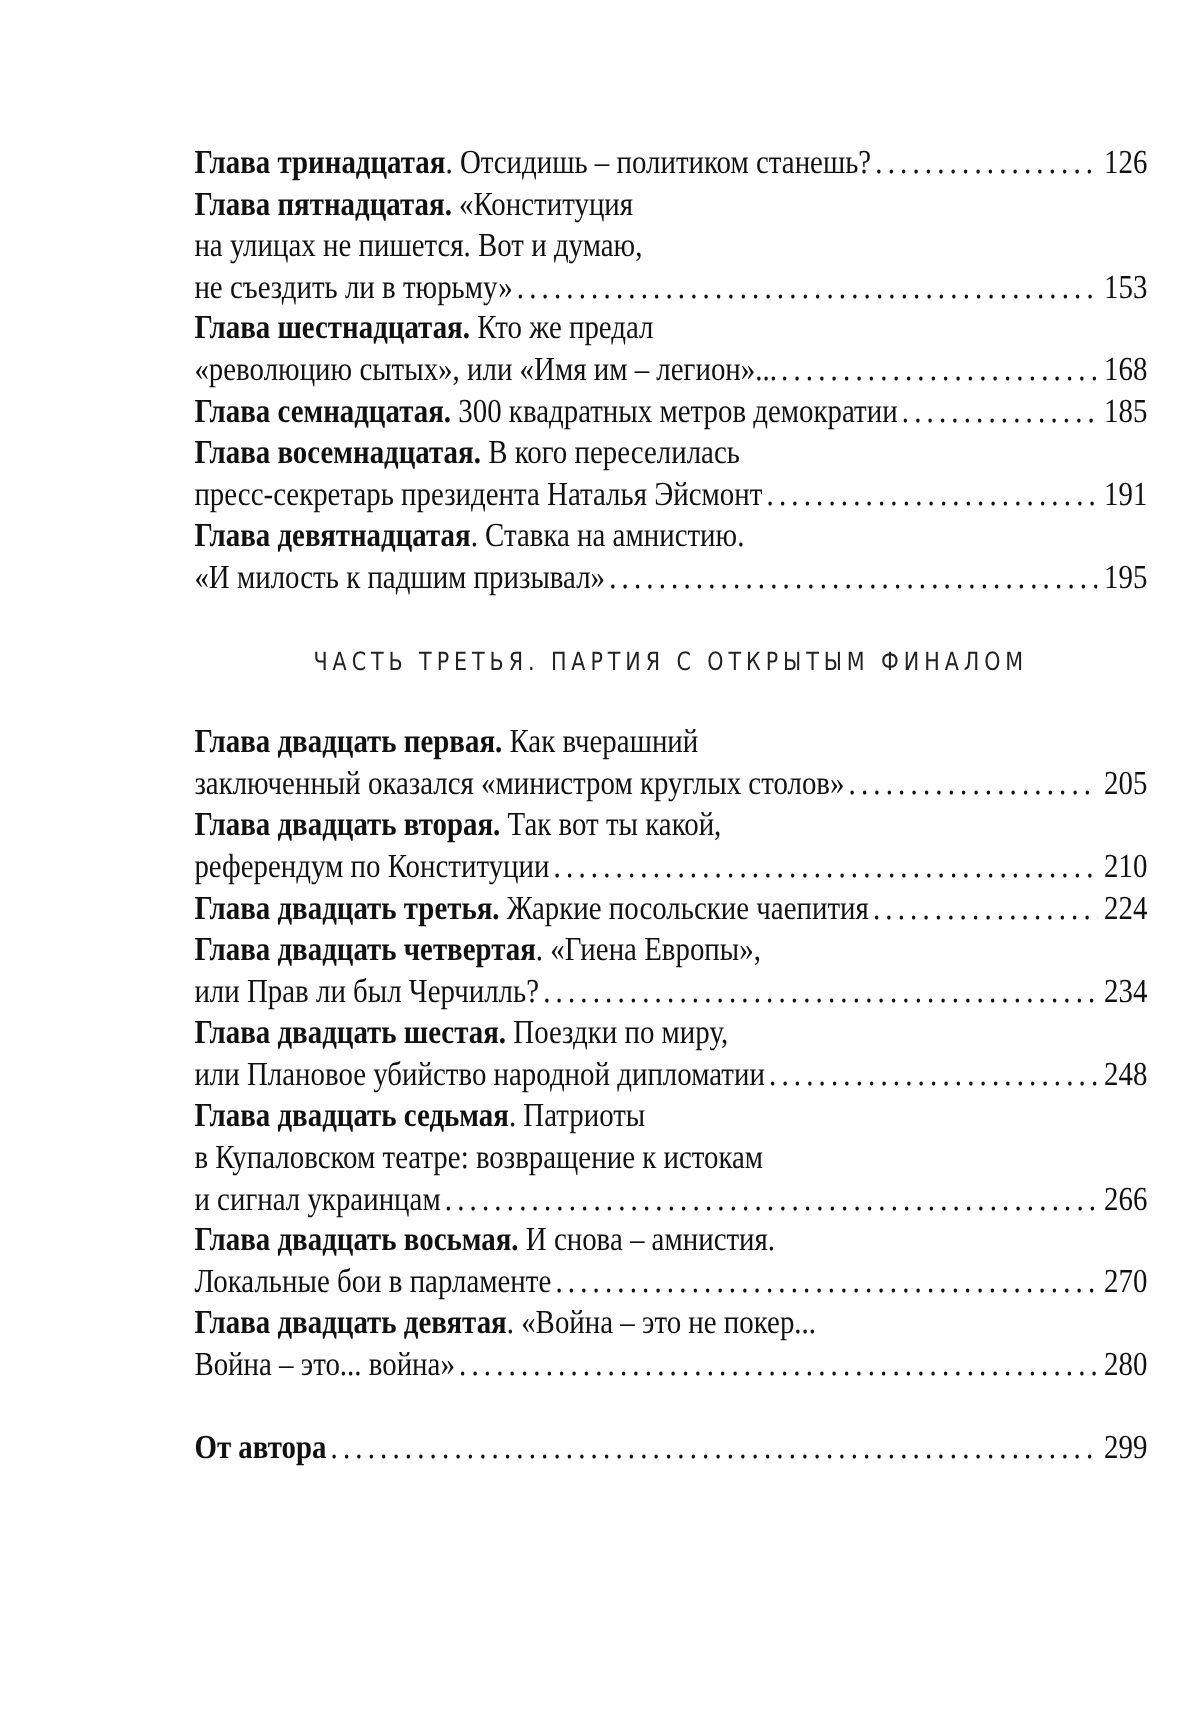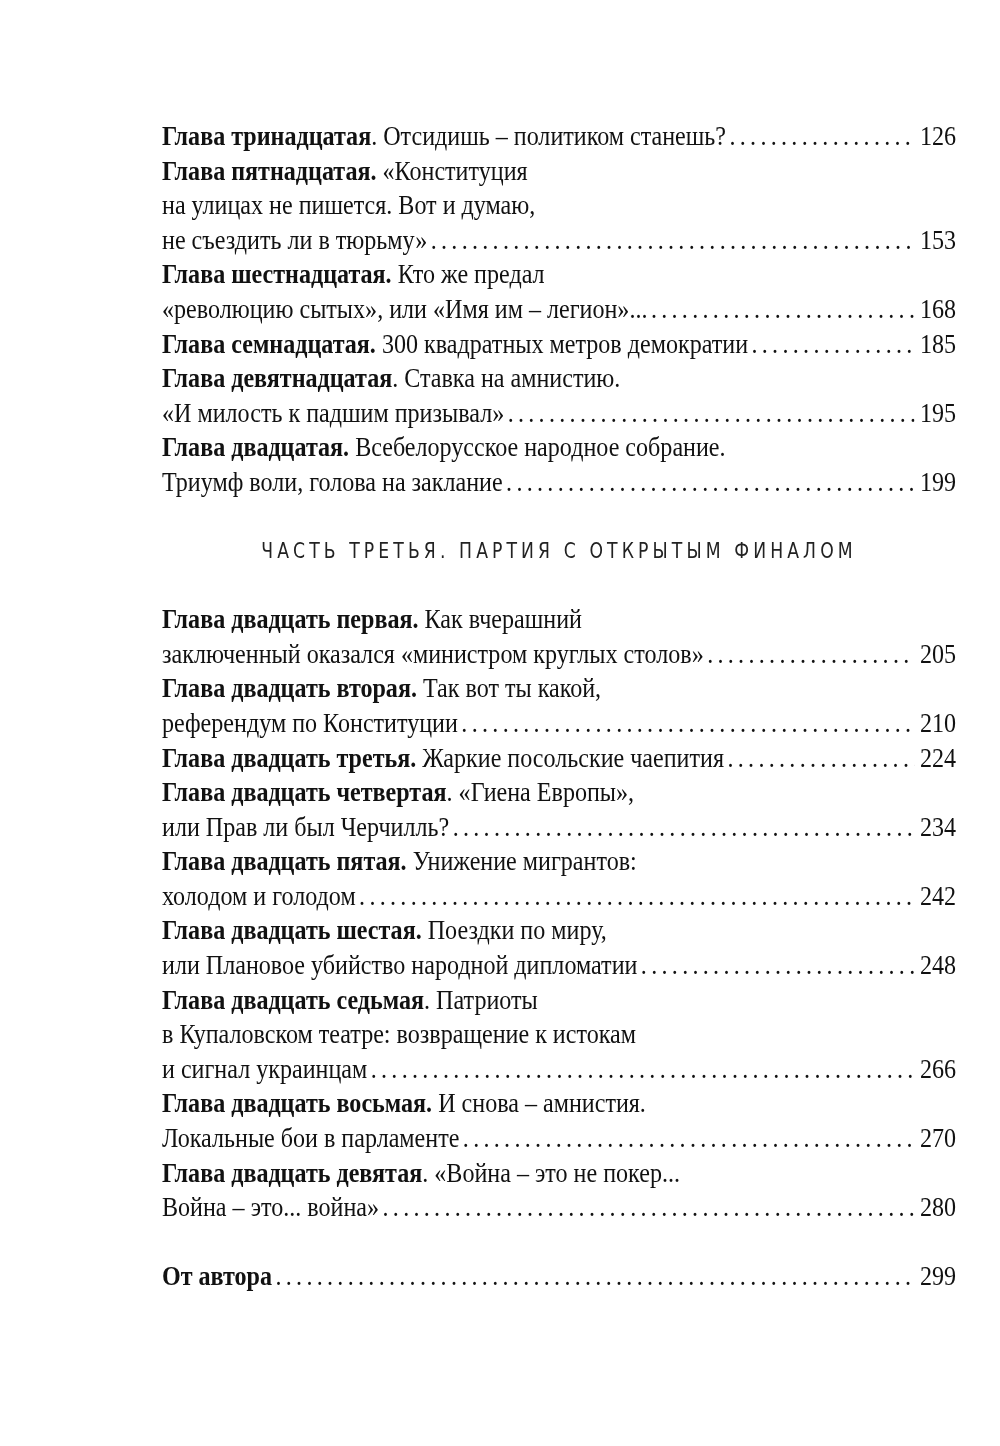--- a/index.html
+++ b/index.html
@@ -52,36 +52,36 @@
       </div>
       <div class="entry">
         <div class="line">
           <span class="txt"><b>Глава семнадцатая.</b><span style="white-space: pre;"> </span><span>300 квадратных метров демократии</span></span>
           <span class="dots"></span>
           <span class="pg">185</span>
         </div>
       </div>
       <div class="entry">
         <div class="line">
+          <span class="txt"><b>Глава восемнадцатая.</b><span style="white-space: pre;"> </span><span>В кого переселилась</span></span>
+        </div>
+        <div class="line">
+          <span class="txt"><span>пресс-секретарь президента Наталья Эйсмонт</span></span>
+          <span class="dots"></span>
+          <span class="pg">191</span>
+        </div>
+      </div>
+      <div class="entry">
+        <div class="line">
           <span class="txt"><b>Глава девятнадцатая</b><span style="white-space: pre;">. </span><span>Ставка на амнистию.</span></span>
         </div>
         <div class="line">
           <span class="txt"><span>«И милость к падшим призывал»</span></span>
           <span class="dots"></span>
           <span class="pg">195</span>
-        </div>
-      </div>
-      <div class="entry">
-        <div class="line">
-          <span class="txt"><b>Глава двадцатая.</b><span style="white-space: pre;"> </span><span>Всебелорусское народное собрание.</span></span>
-        </div>
-        <div class="line">
-          <span class="txt"><span>Триумф воли, голова на заклание</span></span>
-          <span class="dots"></span>
-          <span class="pg">199</span>
         </div>
       </div>
     </div>
   <div class="part">ЧАСТЬ ТРЕТЬЯ. ПАРТИЯ С ОТКРЫТЫМ ФИНАЛОМ</div>
   <div id="part3">
       <div class="entry">
         <div class="line">
           <span class="txt"><b>Глава двадцать первая.</b><span style="white-space: pre;"> </span><span>Как вчерашний</span></span>
         </div>
         <div class="line">
@@ -108,30 +108,20 @@
         </div>
       </div>
       <div class="entry">
         <div class="line">
           <span class="txt"><b>Глава двадцать четвертая</b><span style="white-space: pre;">. </span><span>«Гиена Европы»,</span></span>
         </div>
         <div class="line">
           <span class="txt"><span>или Прав ли был Черчилль?</span></span>
           <span class="dots"></span>
           <span class="pg">234</span>
-        </div>
-      </div>
-      <div class="entry">
-        <div class="line">
-          <span class="txt"><b>Глава двадцать пятая.</b><span style="white-space: pre;"> </span><span>Унижение мигрантов:</span></span>
-        </div>
-        <div class="line">
-          <span class="txt"><span>холодом и голодом</span></span>
-          <span class="dots"></span>
-          <span class="pg">242</span>
         </div>
       </div>
       <div class="entry">
         <div class="line">
           <span class="txt"><b>Глава двадцать шестая.</b><span style="white-space: pre;"> </span><span>Поездки по миру,</span></span>
         </div>
         <div class="line">
           <span class="txt"><span>или Плановое убийство народной дипломатии</span></span>
           <span class="dots"></span>
           <span class="pg">248</span>

